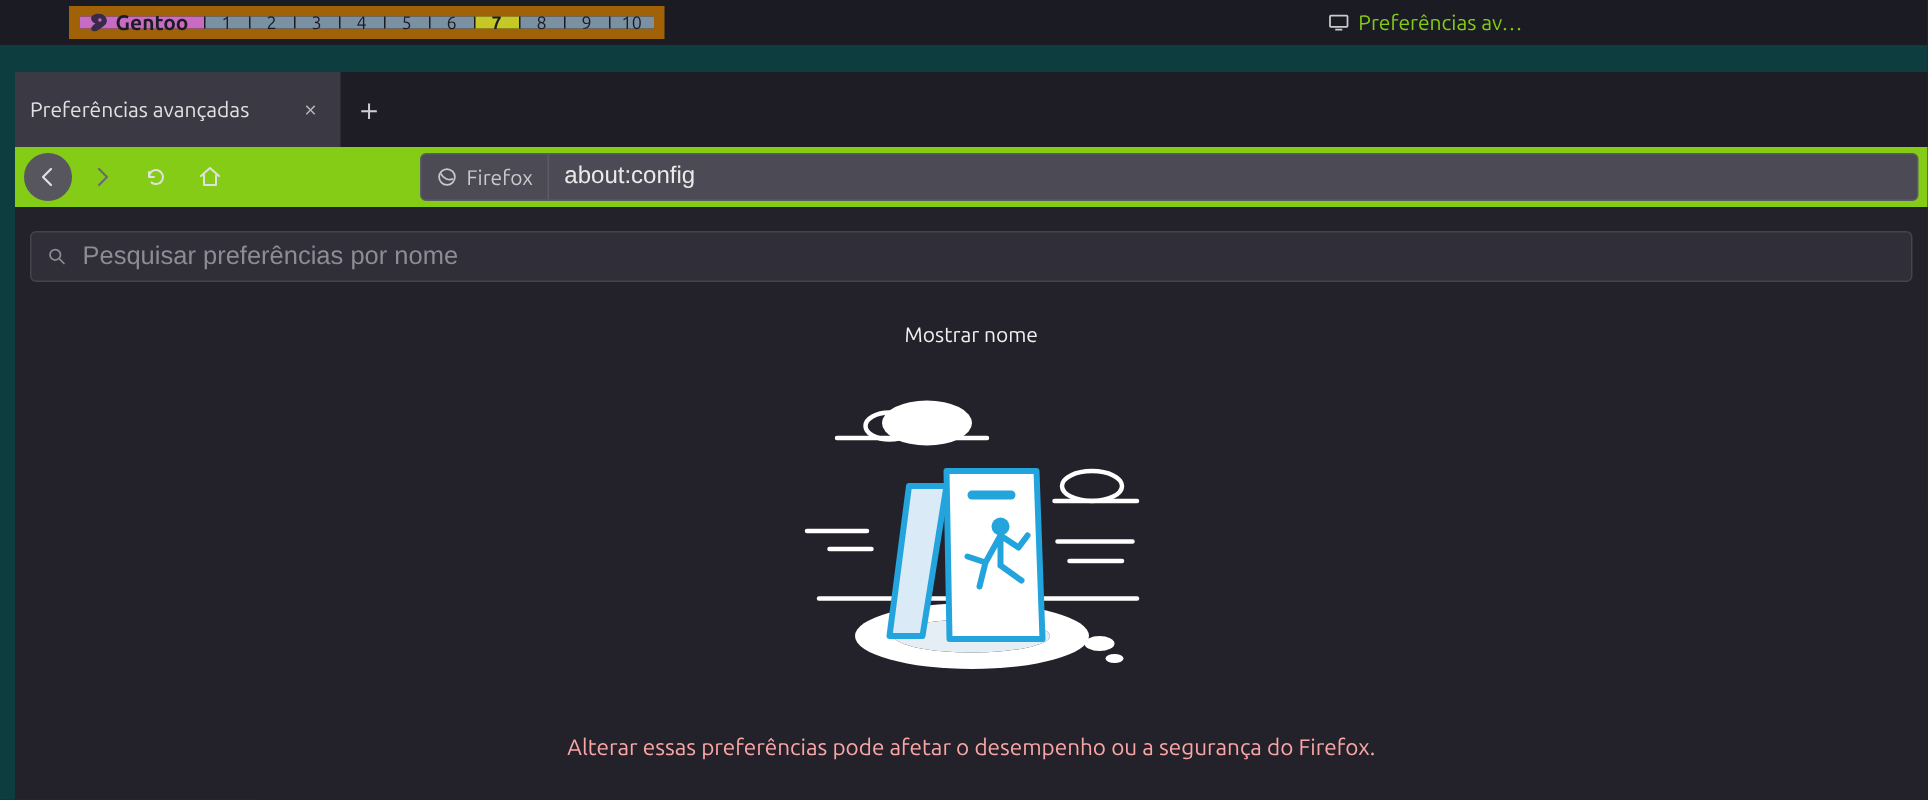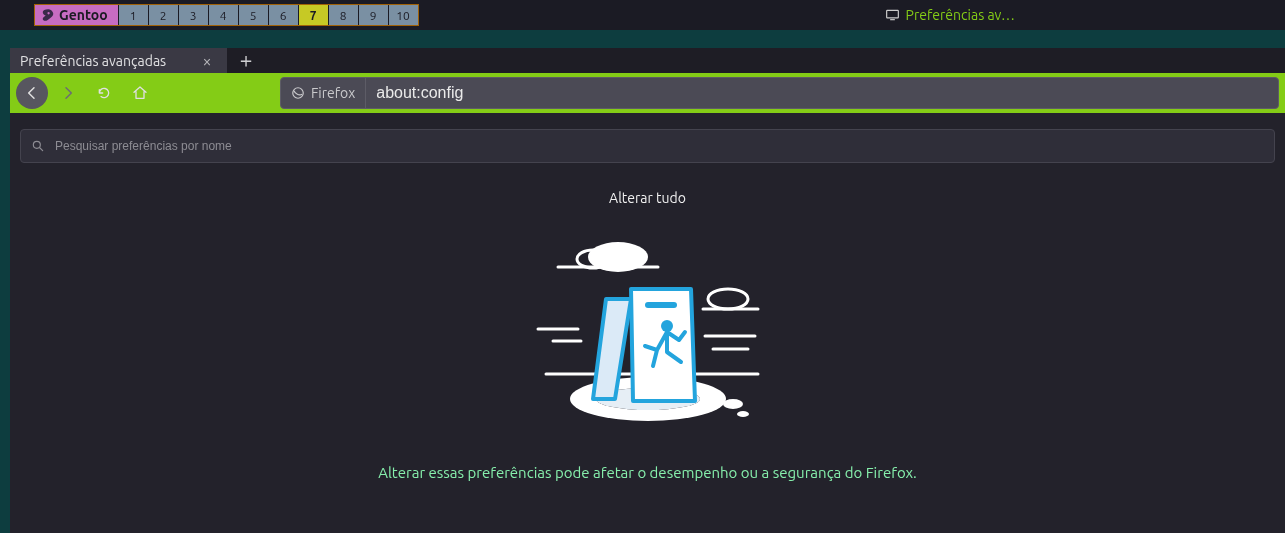--- a/index.html
+++ b/index.html
@@ -16,22 +16,22 @@
     height: 30px;
     width: 100%;
     display: flex;
     align-items: center;
     background: #1b1b24;
   }
   .wm-bar-inner {
     height: 22px;
     display: flex;
     align-items: stretch;
-    margin-left: 34px;
-    border: 1px solid #a16207;
+    margin-left: 46px;
+    border: 7px solid #a16207;
   }
   .gentoo-badge {
     display: flex; align-items: center;
     background: #c76cc2;
     color: #1b1b24;
     font-weight: 600;
     padding: 0 10px 0 6px;
     gap: 4px;
     font-size: 14px;
   }
@@ -68,21 +68,21 @@
     left: 10px;
     top: 48px;
     right: 0;
     bottom: 0;
     background: #2a2933;
     display: flex;
     flex-direction: column;
   }
   
   .tabstrip {
-    height: 25px;
+    height: 50px;
     display: flex;
     align-items: stretch;
     background: #1e1d25;
   }
   .tab {
     display: flex;
     align-items: center;
     padding: 0 10px;
     min-width: 218px;
     background: #3a3944;
@@ -177,21 +177,21 @@
     border-radius: 4px;
     display: flex; align-items: center;
     padding: 0 10px;
     gap: 10px;
   }
   .searchbar svg { width: 14px; height: 14px; }
   .searchbar input {
     flex: 1;
     background: transparent;
     border: none; outline: none;
-    font-size: 12px;
+    font-size: 17px;
     color: #cfcfd2;
   }
   .searchbar input::placeholder { color: #8d8c93; }
 
   .config-body {
     position: absolute;
     left: 0; right: 0;
     top: 60px; bottom: 0;
     display: flex;
     flex-direction: column;
@@ -204,21 +204,21 @@
     color: #f0f0f0;
     cursor: pointer;
     border-radius: 3px;
   }
   .caution-illustration {
     margin-top: 18px;
   }
   .warning-text {
     margin-top: 40px;
     font-size: 15px;
-    color: #86efac;
+    color: #fca5a5;
   }
 </style>
 </head>
 <body>
 
 <div class="wm-bar">
   <div class="wm-bar-inner">
     <div class="gentoo-badge">
       <svg class="gentoo-logo" viewBox="0 0 24 24">
         <path d="M12 2c5 0 9 4 9 8 0 3-2 5-5 7-3 2-6 5-9 5-2 0-4-1-4-3 0-2 2-4 5-6-3-1-5-3-5-6 0-3 4-5 9-5z" fill="#3a2a4a"></path>
@@ -294,21 +294,21 @@
   <div class="content">
     <div class="searchbar">
       <svg viewBox="0 0 24 24">
         <circle cx="10" cy="10" r="6" fill="none" stroke="#8d8c93" stroke-width="2"></circle>
         <line x1="15" y1="15" x2="20" y2="20" stroke="#8d8c93" stroke-width="2" stroke-linecap="round"></line>
       </svg>
       <input type="text" placeholder="Pesquisar preferências por nome" style="">
     </div>
 
     <div class="config-body">
-      <div class="show-all">Alterar tudo</div>
+      <div class="show-all">Mostrar nome</div>
 
       <svg class="caution-illustration" width="230" height="195" viewBox="0 0 230 195">
 
         <ellipse cx="85" cy="28" rx="30" ry="15" fill="#ffffff"></ellipse>
         <ellipse cx="60" cy="30" rx="16" ry="9" fill="none" stroke="#ffffff" stroke-width="3"></ellipse>
         <line x1="25" y1="38" x2="125" y2="38" stroke="#ffffff" stroke-width="3" stroke-linecap="round"></line>
         <ellipse cx="195" cy="70" rx="20" ry="10" fill="none" stroke="#ffffff" stroke-width="3"></ellipse>
         <line x1="170" y1="80" x2="225" y2="80" stroke="#ffffff" stroke-width="3" stroke-linecap="round"></line>
         <line x1="5" y1="100" x2="45" y2="100" stroke="#ffffff" stroke-width="3" stroke-linecap="round"></line>
         <line x1="20" y1="112" x2="48" y2="112" stroke="#ffffff" stroke-width="3" stroke-linecap="round"></line>

